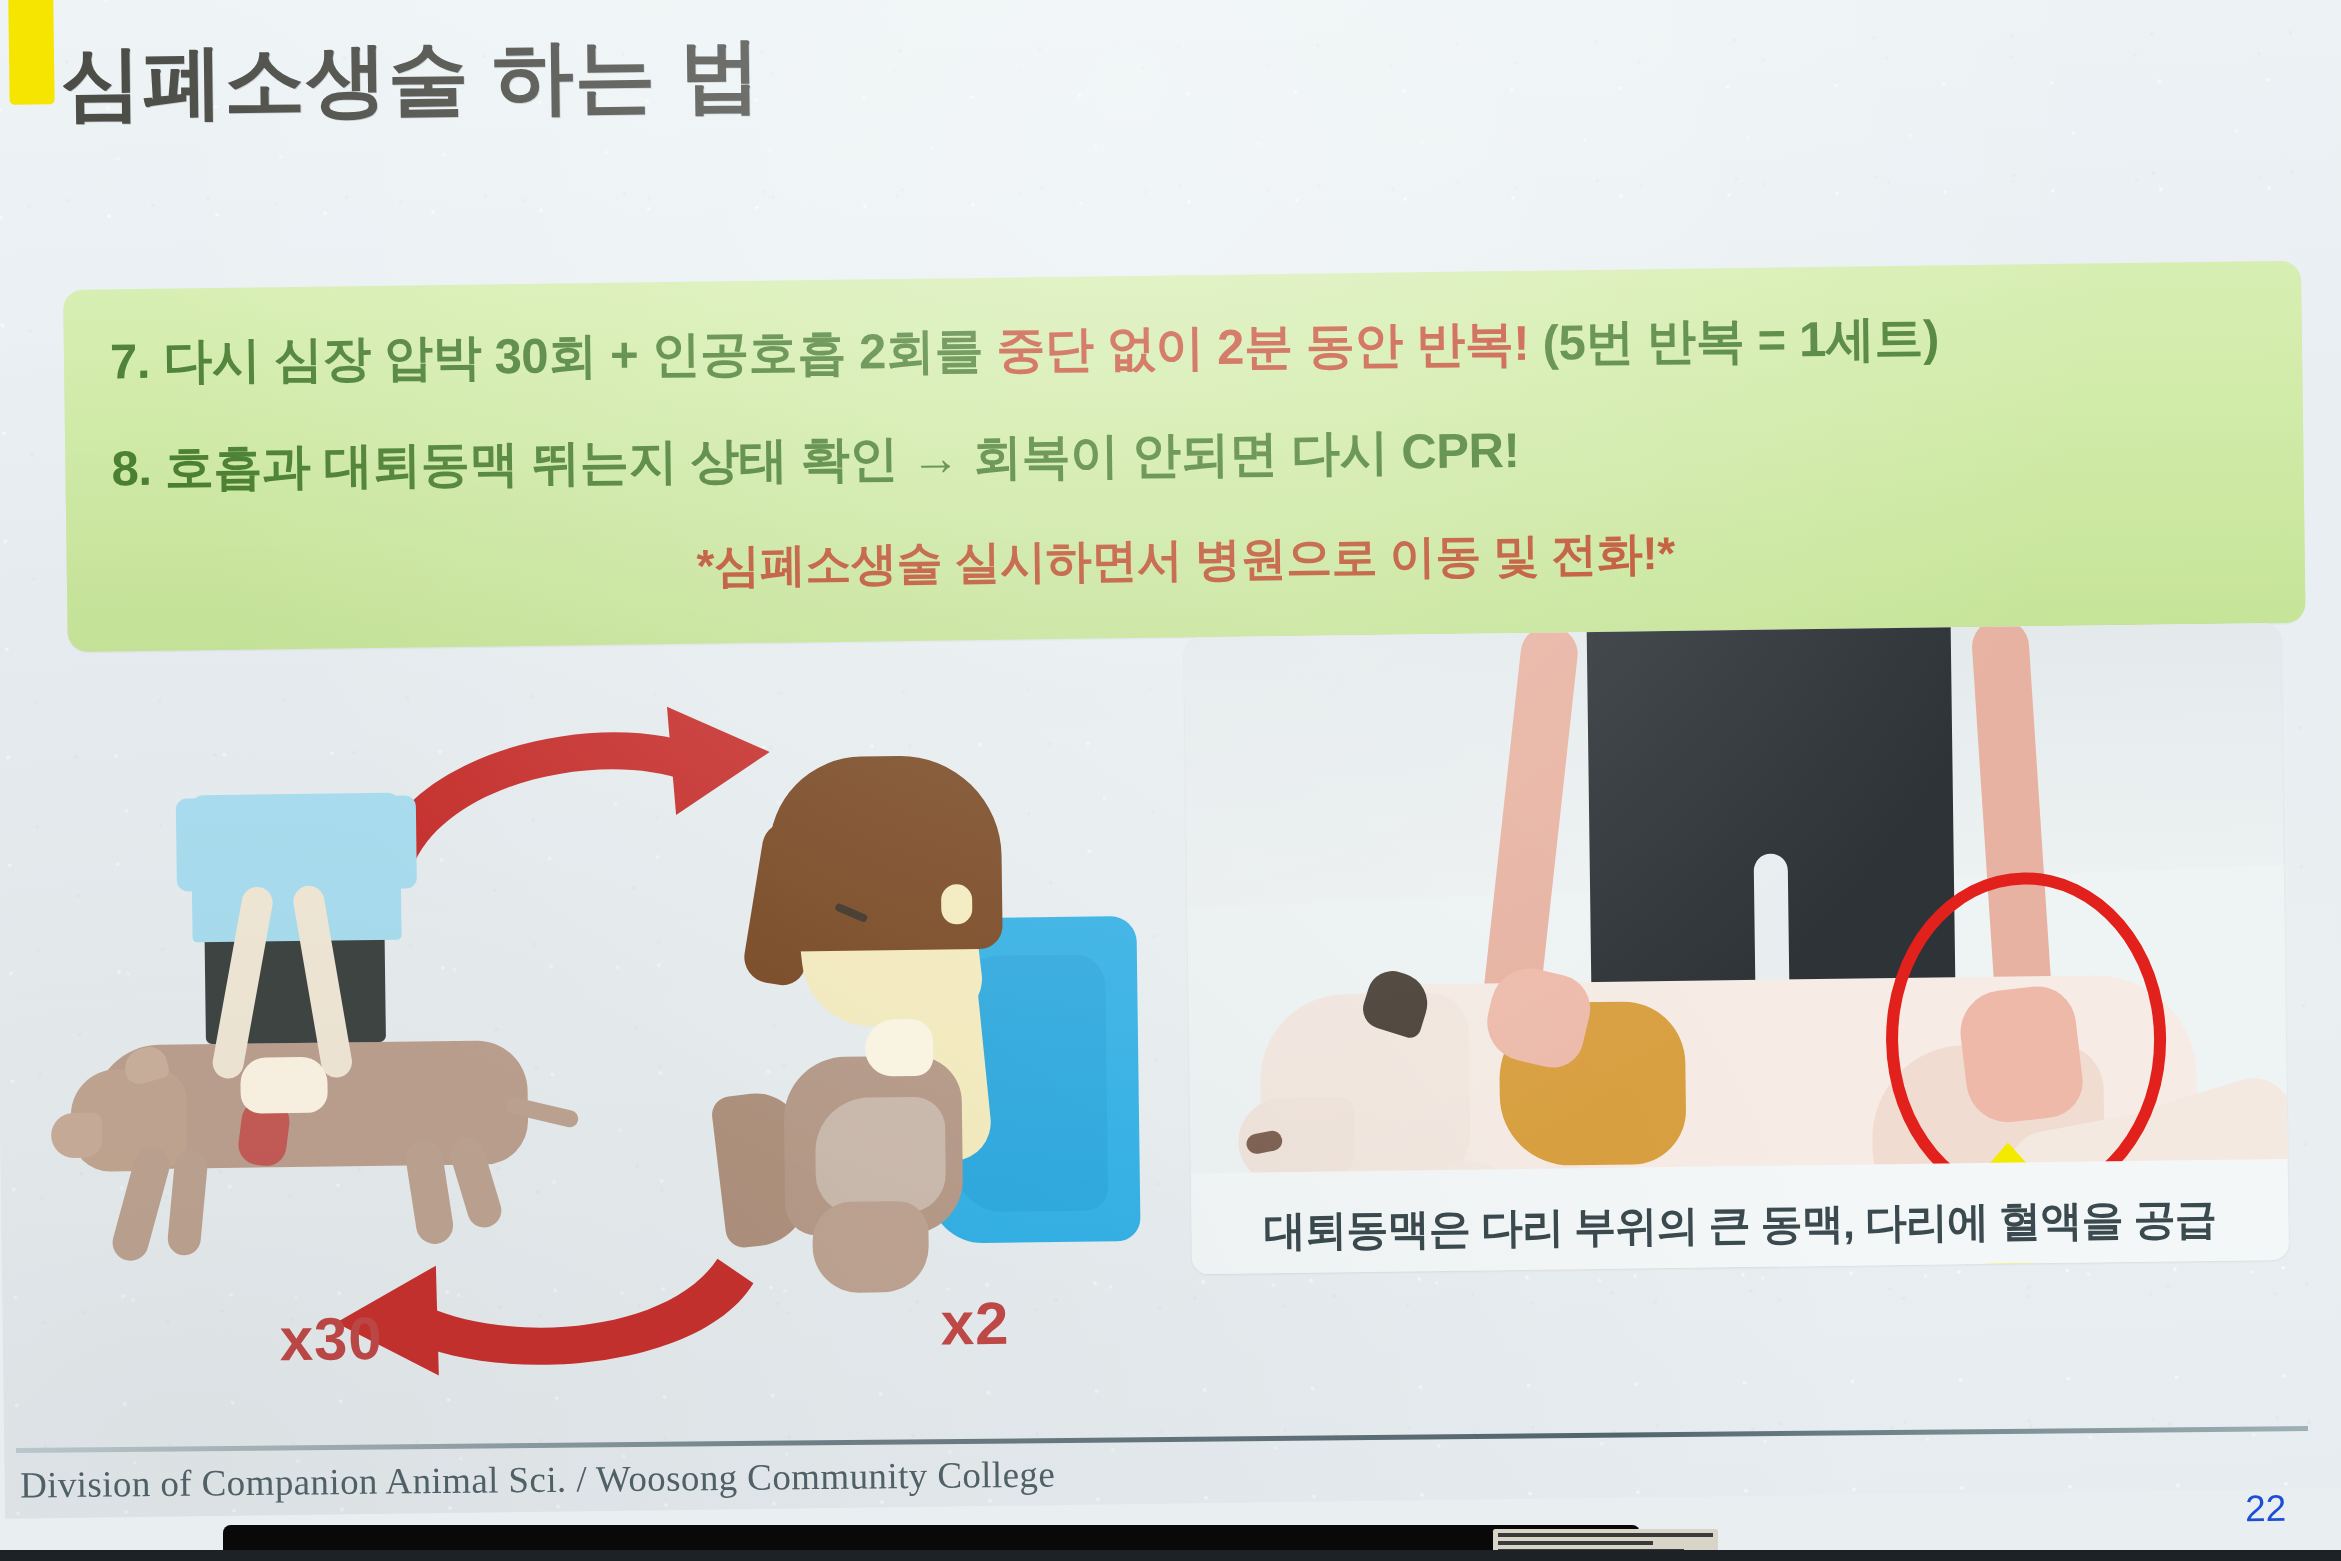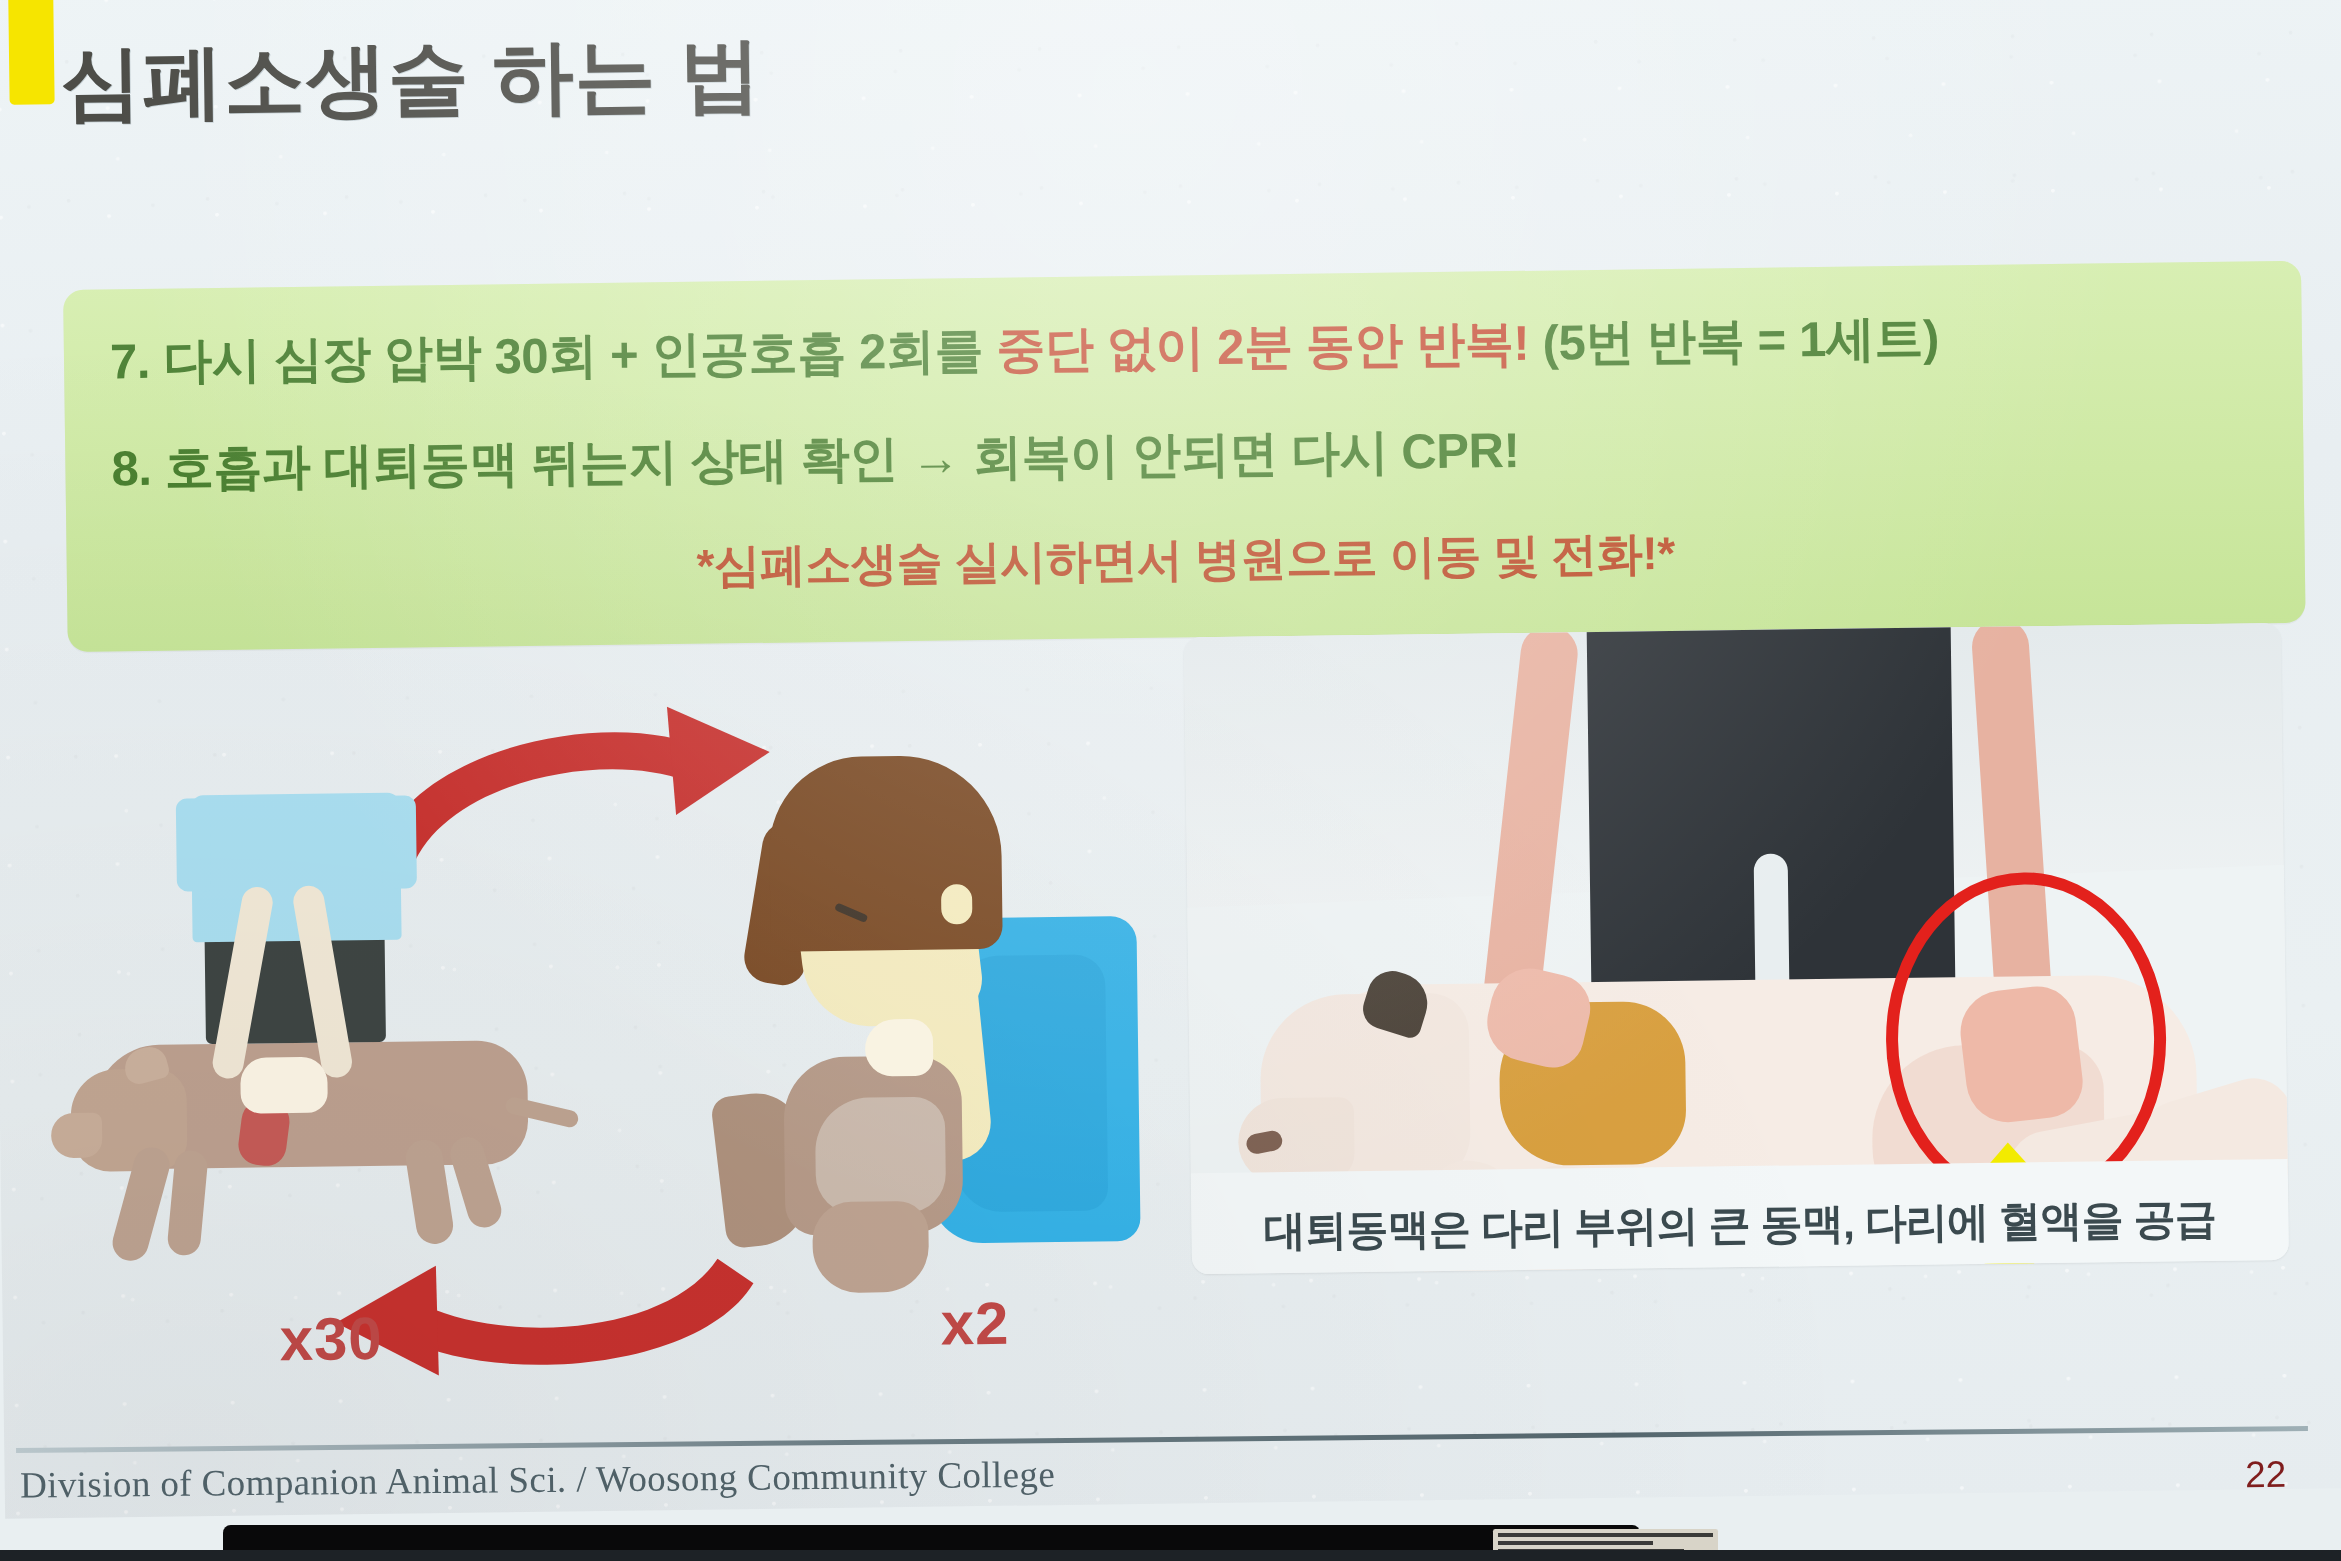--- a/index.html
+++ b/index.html
@@ -338,22 +338,22 @@
     background: linear-gradient(90deg,#b9c6cb,#6d7e85 35%,#53656c 70%,#9fb0b6);
     transform: rotate(-0.55deg);
   }
   .footer-text {
     position: absolute; left: 20px; top: 1458px;
     font-size: 37px; color: #4f6067; letter-spacing: 0.4px;
     transform: rotate(-0.6deg);
     font-family: "Liberation Serif", serif;
   }
   .page-num {
-    position: absolute; right: 56px; top: 1454px;
-    font-size: 37px; color: #7f1d1d;
+    position: absolute; right: 56px; top: 1488px;
+    font-size: 37px; color: #1d4ed8;
     transform: rotate(-0.6deg);
     text-align: center;
   }
 
   
   .bezel {
     position: absolute; left: 223px; bottom: 0; width: 1417px; height: 36px;
     background: #09090a; border-radius: 7.7px 7.7px 0 0;
   }
   .bezel-sticker {

